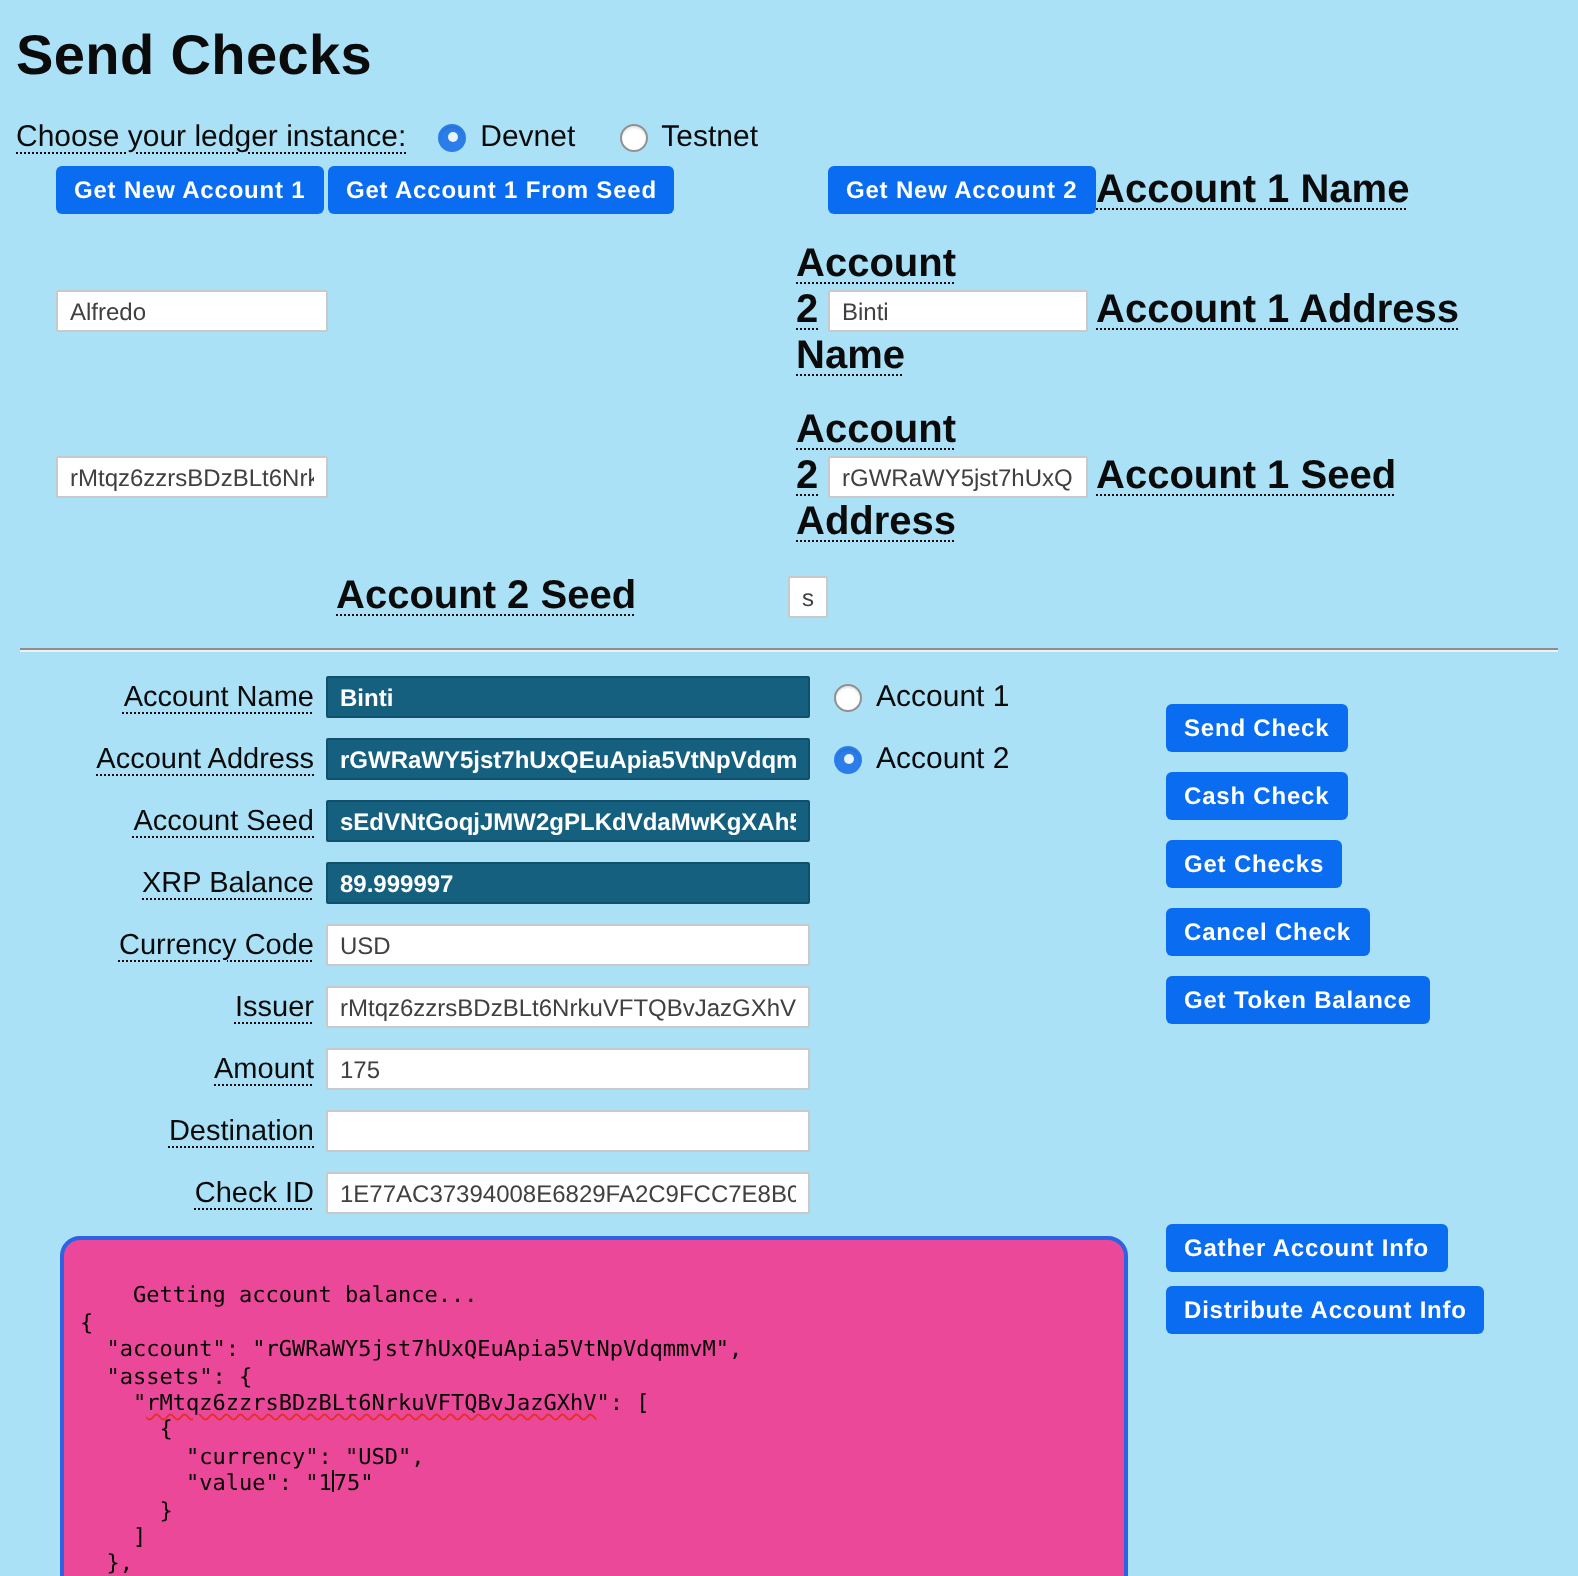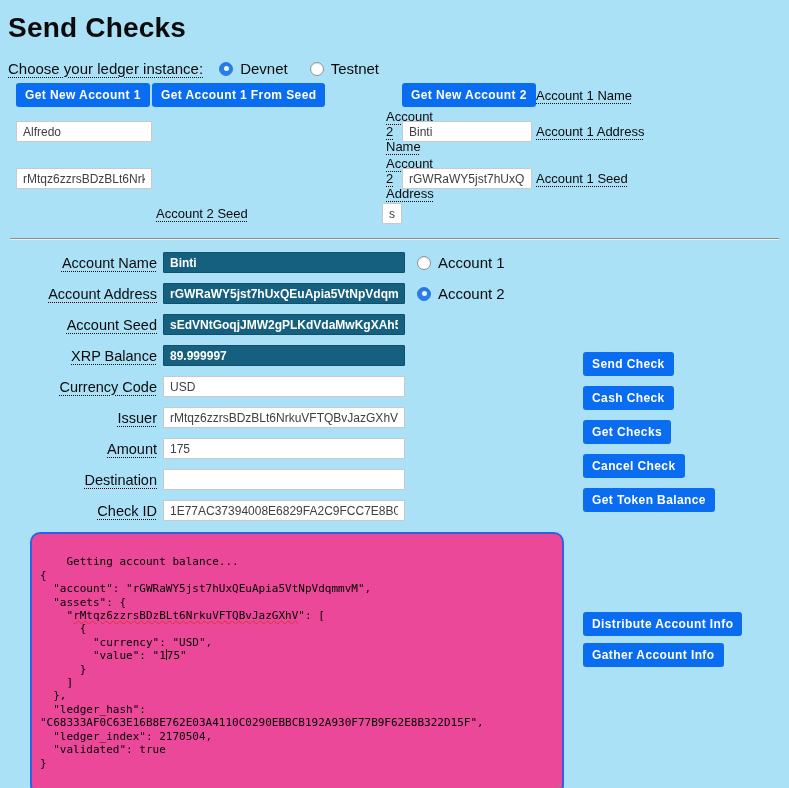--- a/index.html
+++ b/index.html
@@ -33,25 +33,25 @@
     background:#eaf4ff;border-radius:50%;
   }
   
   button.btn{
     background:#0A6CF0;color:#fff;border:none;border-radius:3px;
     font-family:"Liberation Sans",sans-serif;font-size:12px;font-weight:600;
     letter-spacing:.4px;padding:5px 9px;cursor:pointer;white-space:nowrap;
   }
   
   .top-grid{
-    display:grid;margin-left:8px;
+    display:grid;margin-left:20px;
     grid-template-columns:136px 230px 20px 130px 234px;
-    row-gap:2px;align-items:center;
-  }
-  .top-grid .lbl{font-size:13px;padding-left:4px;}
+    row-gap:14px;align-items:center;
+  }
+  .top-grid .lbl{font-size:20px;padding-left:4px;font-weight:bold;}
   input.txt{
     box-sizing:border-box;height:21px;width:100%;
     border:1px solid #c9c9c9;background:#fff;border-radius:1px;
     font-family:"Liberation Sans",sans-serif;font-size:12px;color:#404040;
     padding:2px 6px;
   }
   hr.sep{
     border:none;border-top:1px solid #8e8e8e;border-bottom:1px solid #f0f0f0;
     margin:14px 2px 12px 2px;
   }
@@ -204,15 +204,15 @@
 
 <div class="action-col checks">
   <button class="btn">Send Check</button>
   <button class="btn">Cash Check</button>
   <button class="btn">Get Checks</button>
   <button class="btn">Cancel Check</button>
   <button class="btn">Get Token Balance</button>
 </div>
 
 <div class="action-col info">
+  <button class="btn">Gather Account Info</button>
   <button class="btn">Distribute Account Info</button>
-  <button class="btn">Gather Account Info</button>
 </div>
 
 </body></html>

